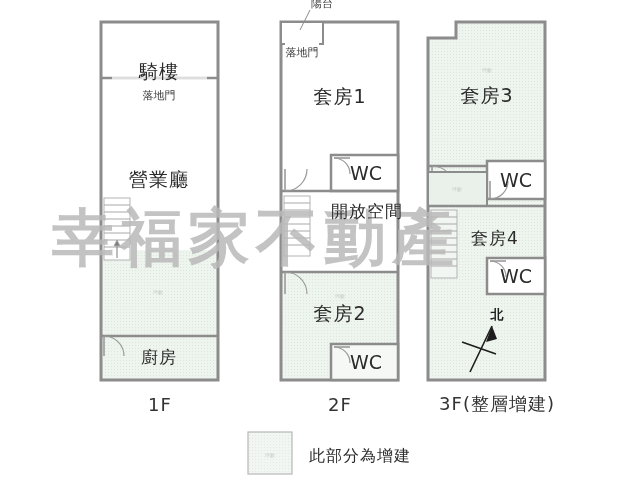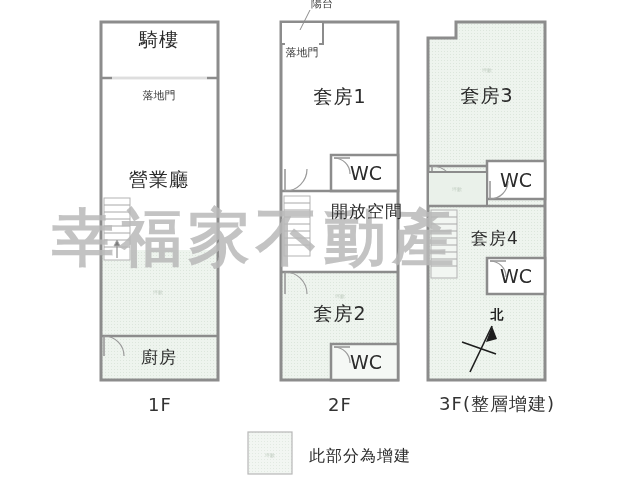--- a/index.html
+++ b/index.html
@@ -180,21 +180,21 @@
       <line x1="470" y1="372" x2="492" y2="326" stroke-width="1.6"></line>
       <line x1="462" y1="342" x2="496" y2="354" stroke-width="1.6"></line>
       <polygon points="492,326 486,342 497,339" fill="#1d1d1d" stroke="none"></polygon>
     </g>
 
     <rect x="248" y="432" width="44" height="42" fill="url(#stippleLight)" stroke="#b8b8b8" stroke-width="1.2"></rect>
   </svg>
 
   <div class="watermark">幸福家不動產</div>
 
-  <div class="lbl room-big" style="left:159px; top:40px;">騎樓</div>
+  <div class="lbl room-big" style="left:159px; top:72px;">騎樓</div>
   <div class="lbl annot" style="left:159px; top:95px;">落地門</div>
   <div class="lbl room-big" style="left:159px; top:148px;margin-top:32px;">營業廳</div>
   <div class="lbl tiny-area" style="left:158px; top:292px;">坪數</div>
   <div class="lbl room-mid" style="left:159px; top:357px;">廚房</div>
 
   <div class="lbl annot" style="left:322px; top:3px;">陽台</div>
   <div class="lbl annot" style="left:302px; top:52px;">落地門</div>
   <div class="lbl room-big" style="left:340px; top:97px;">套房1</div>
   <div class="lbl wc" style="left:366px; top:173px;">WC</div>
   <div class="lbl room-mid" style="left:348px; top:211px;padding-left:38px;">開放空間</div>

